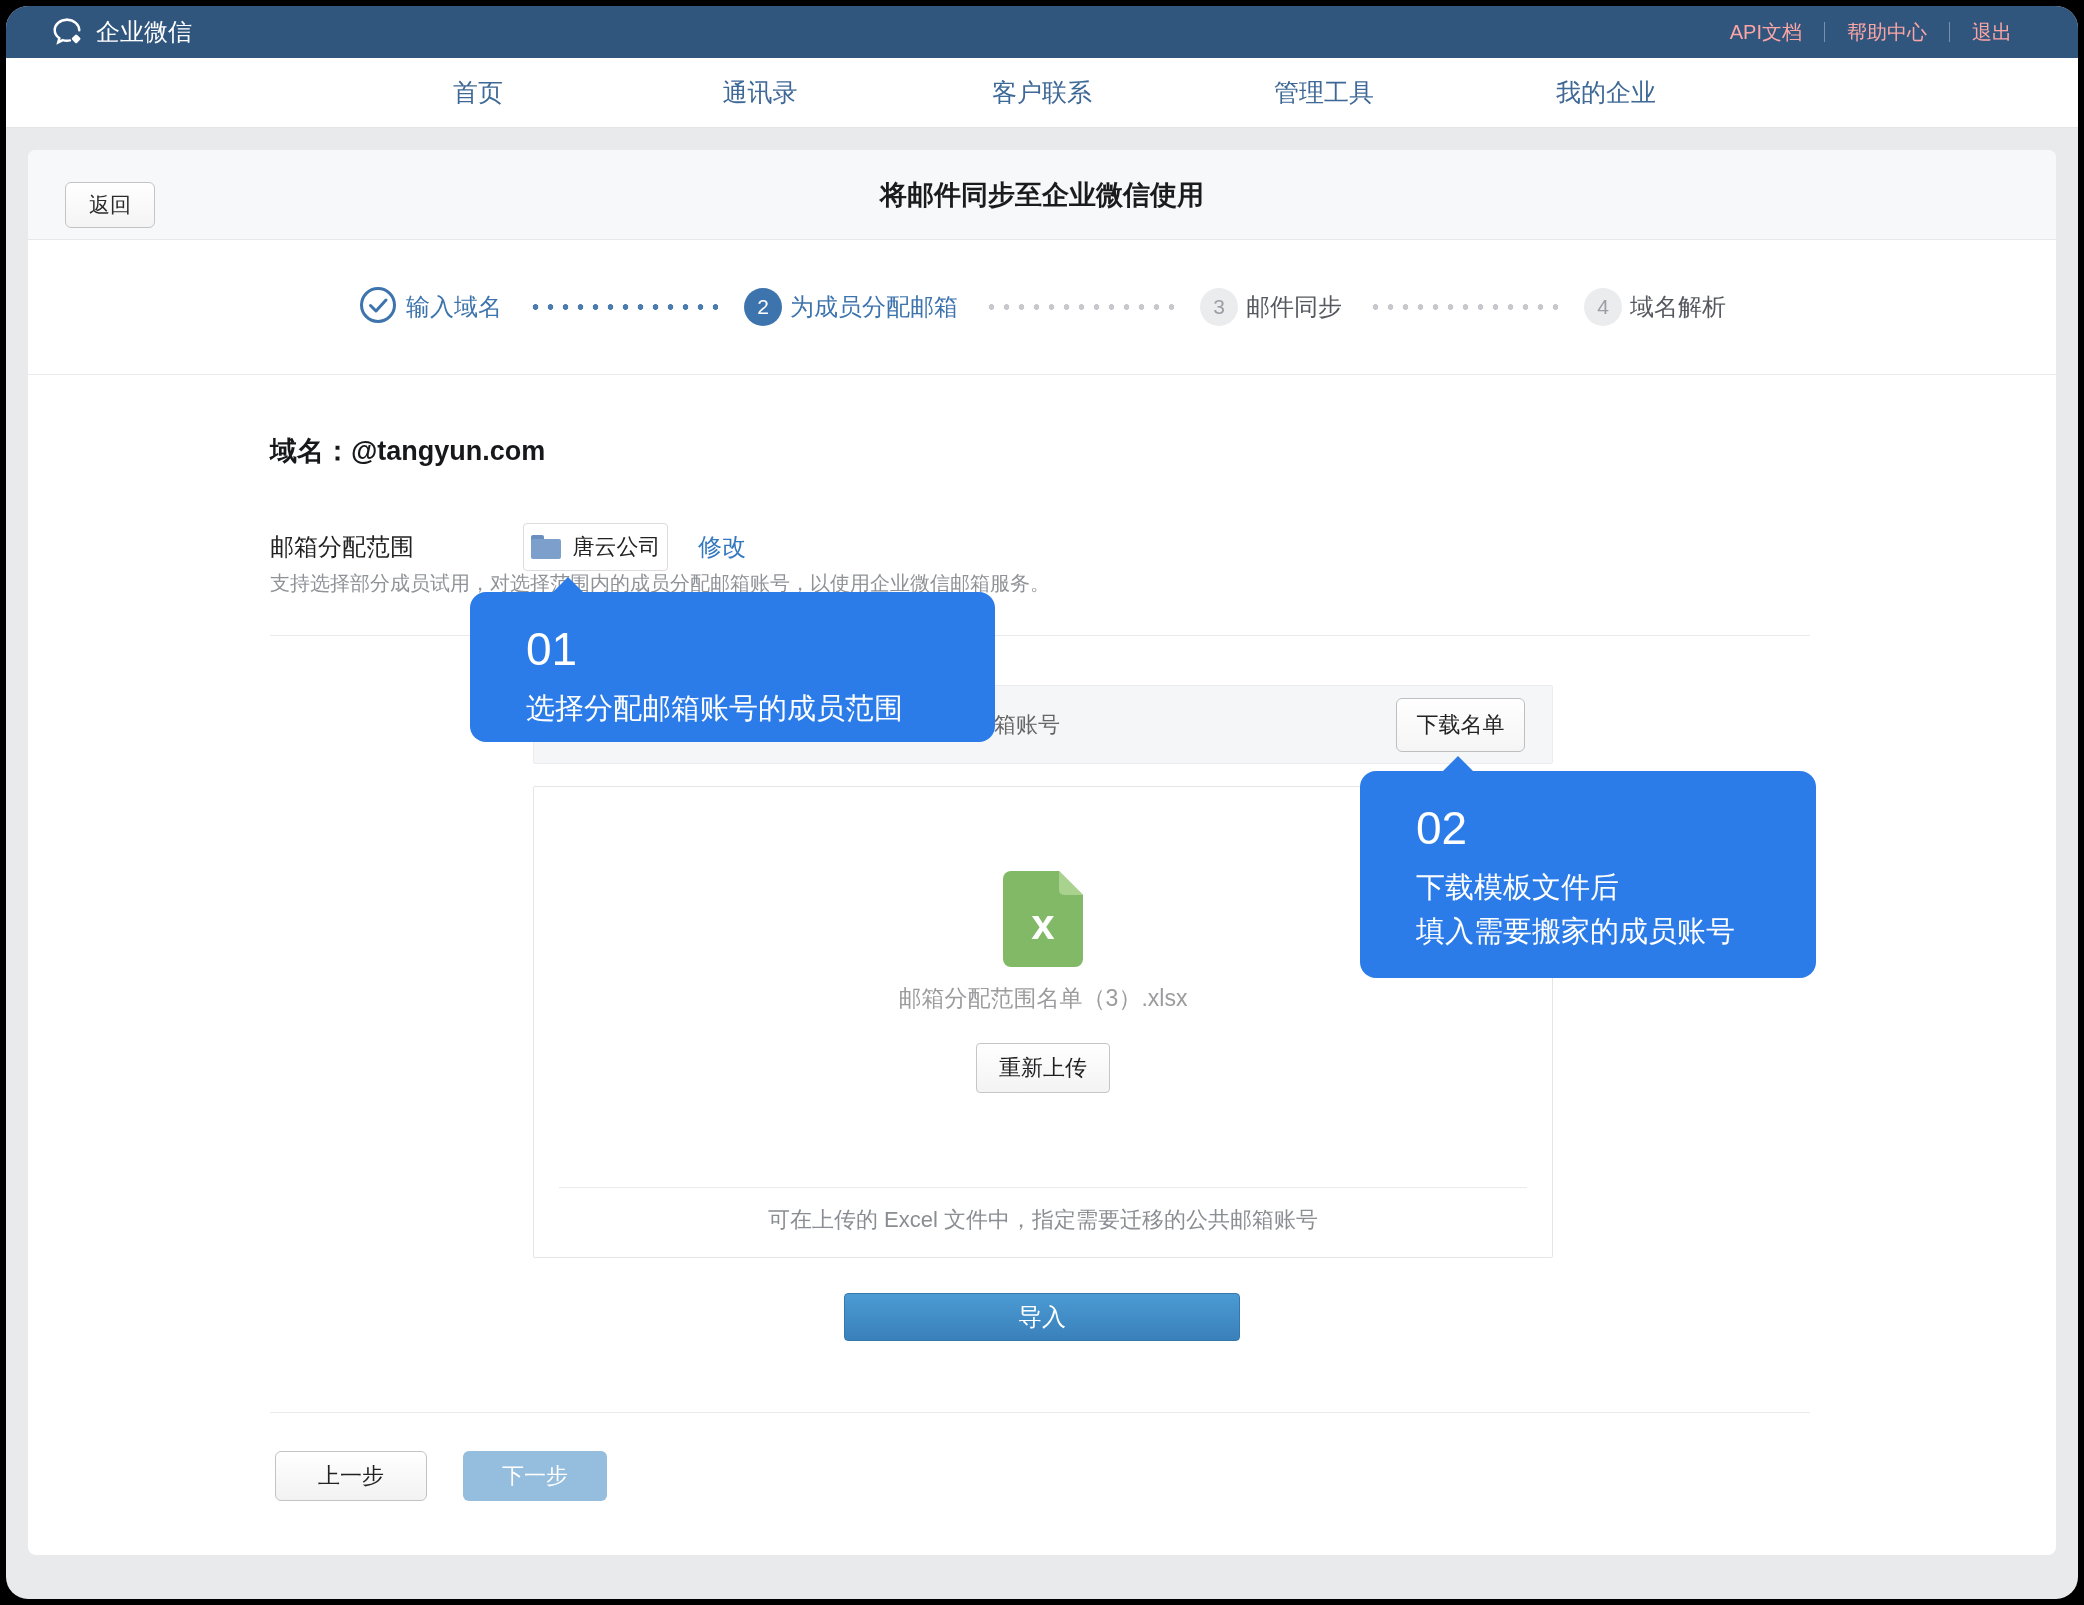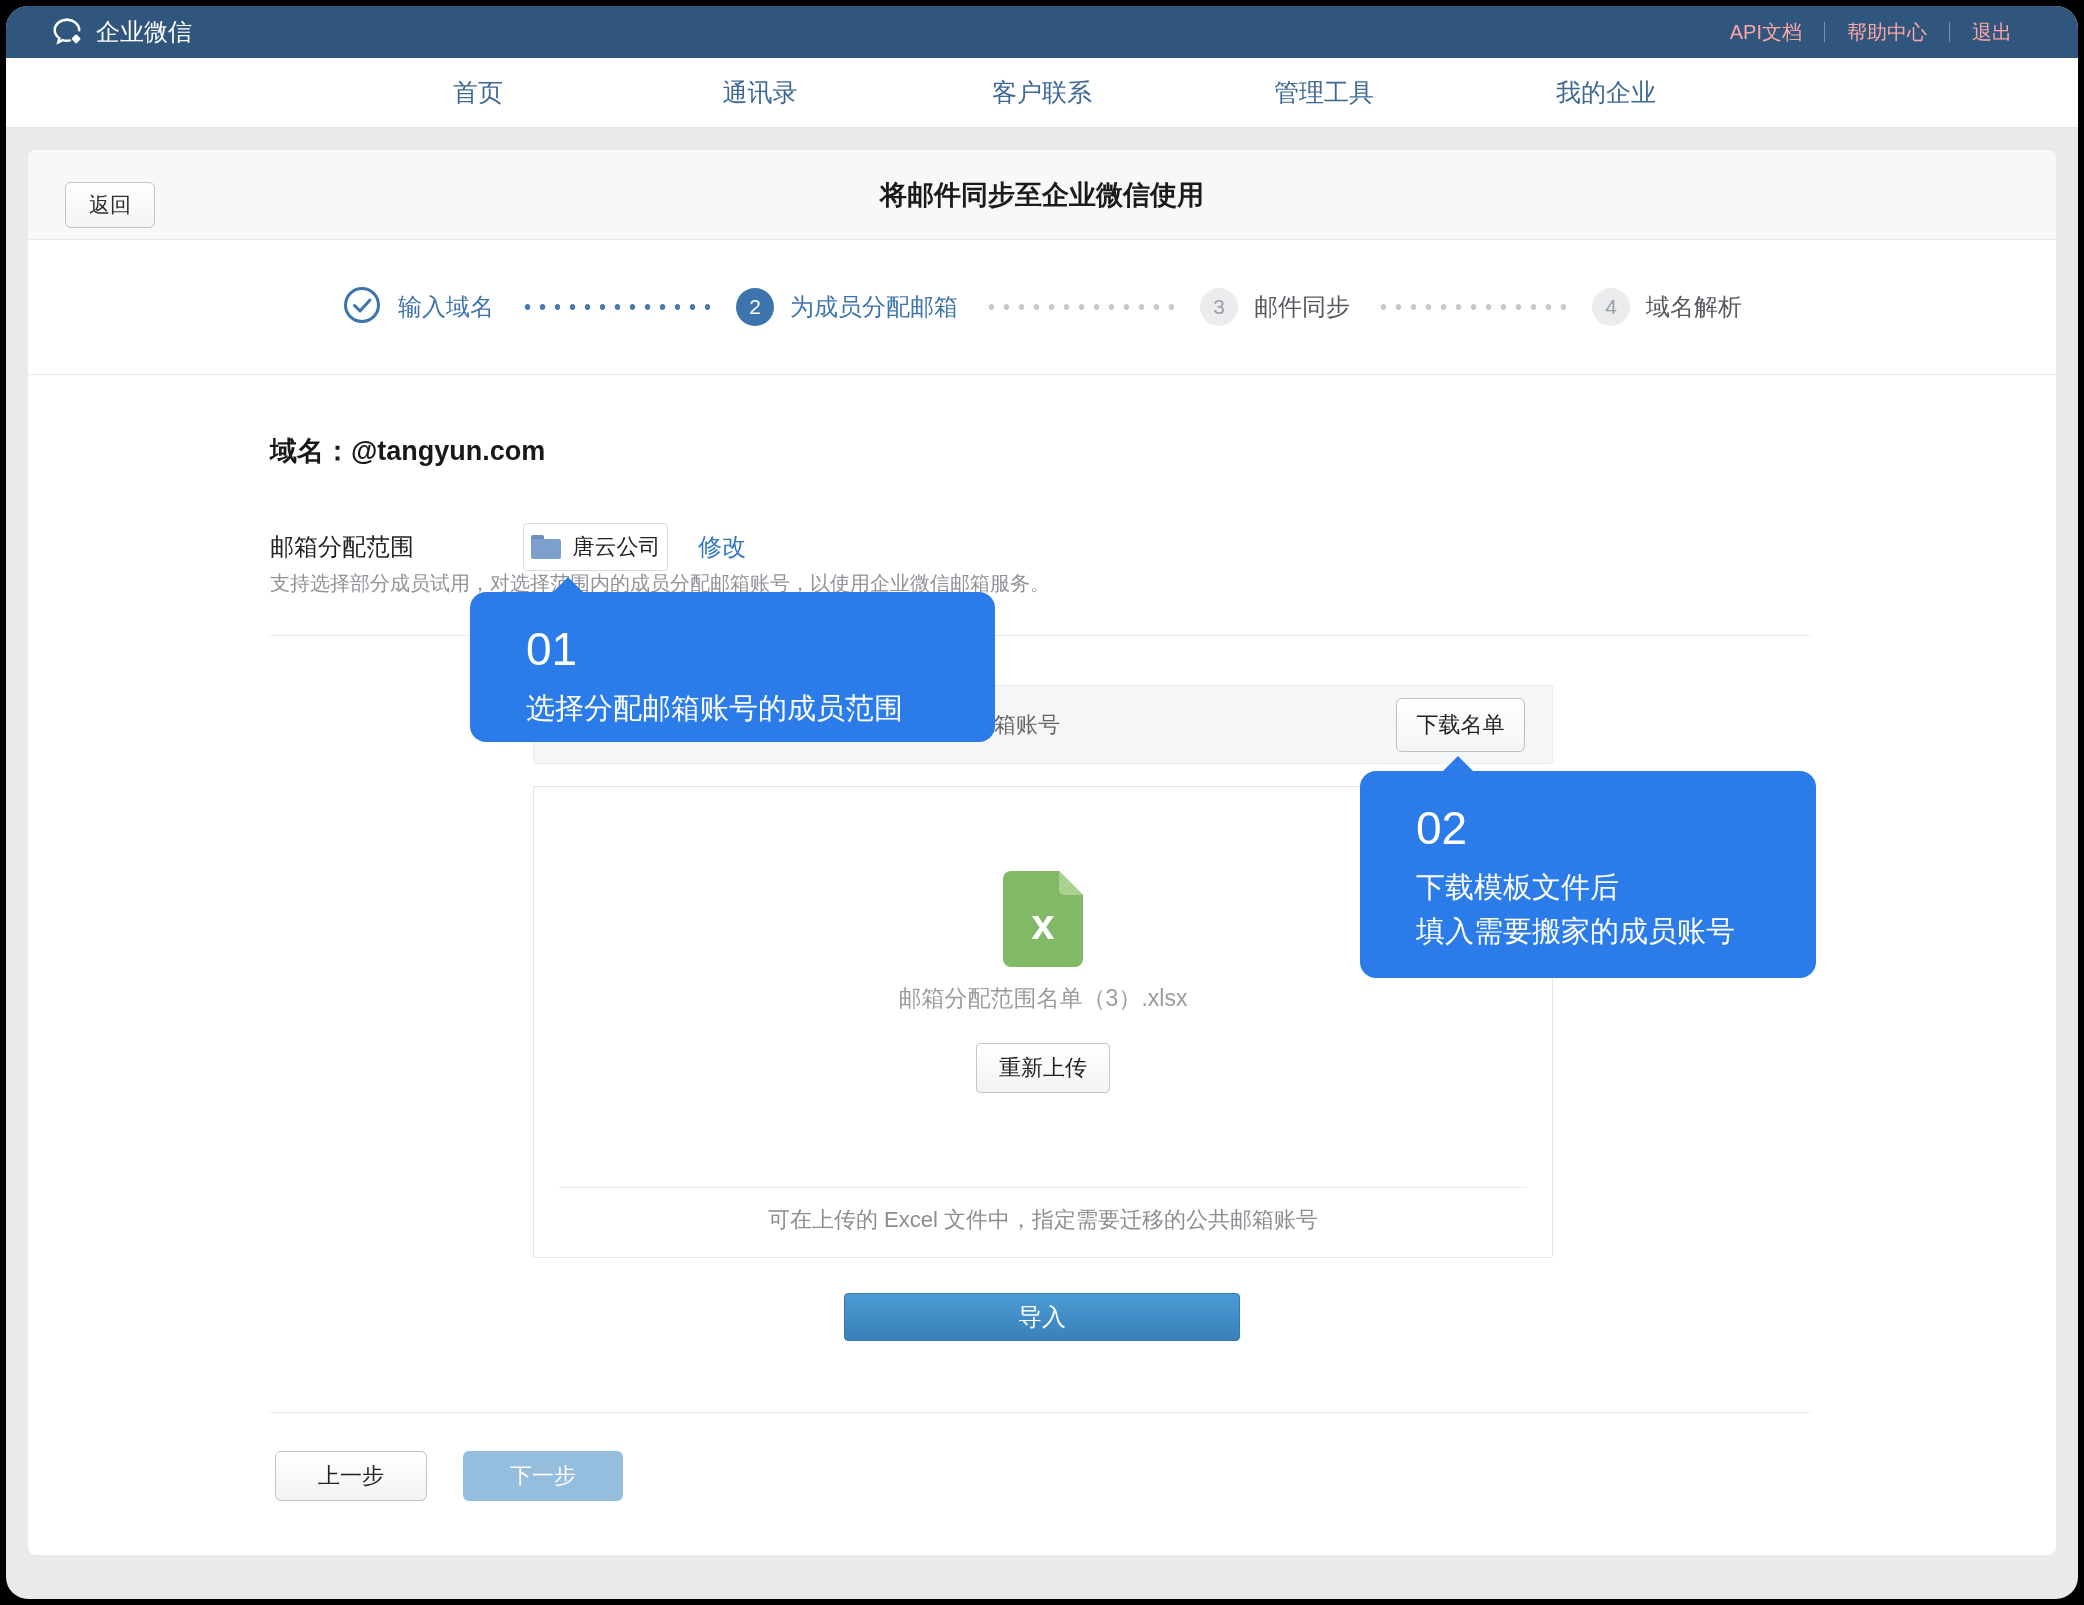--- a/index.html
+++ b/index.html
@@ -32,21 +32,21 @@
     border-bottom:1px solid #e7e8ea; border-radius:8px 8px 0 0; }
   .back-btn { position:absolute; left:37px; top:32px; width:90px; height:46px;
     background:linear-gradient(#fff,#f4f4f4); border:1px solid #c4c4c6; border-radius:6px;
     font-size:21px; color:#2b2b2b; display:flex; align-items:center; justify-content:center; cursor:pointer; }
   .page-title { position:absolute; left:0; right:0; top:0; height:90px; display:flex;
     align-items:center; justify-content:center; font-size:27px; font-weight:600; color:#1b1b1d; }
 
   
   .stepper { position:absolute; left:0; right:0; top:90px; height:135px;
     border-bottom:1px solid #ececee; display:flex; align-items:center; justify-content:center; gap:26px; }
-  .step { display:flex; align-items:center; gap:16px; }
+  .step { display:flex; align-items:center; gap:8px; }
   .step-label { font-size:24px; }
   .step.done .step-label, .step.active .step-label { color:#3d74ad; }
   .step.pending .step-label { color:#56585f; }
   .step-num { width:38px; height:38px; border-radius:50%; display:flex; align-items:center;
     justify-content:center; font-size:21px; }
   .step.active .step-num { background:#3d74ad; color:#fff; }
   .step.pending .step-num { background:#ebecee; color:#9b9ea5; }
   .dots { width:190px; height:8px; background-repeat:repeat-x; background-position:left center;
     background-size:15px 8px; }
   .dots.blue { background-image:radial-gradient(circle,#4a7cb0 2.6px,transparent 3.1px); }
@@ -93,21 +93,21 @@
   .upload-note { position:absolute; left:0; right:0; top:418px; text-align:center;
     font-size:22px; color:#8a8d92; }
 
   
   .import-btn { position:absolute; left:816px; top:1143px; width:396px; height:48px;
     background:linear-gradient(#4b9bd4,#3a80ba); border:1px solid #3578ab; border-radius:4px;
     display:flex; align-items:center; justify-content:center; color:#fff; font-size:24px; cursor:pointer; }
   .prev-btn { position:absolute; left:247px; top:1301px; width:152px; height:50px;
     background:linear-gradient(#fff,#f2f2f2); border:1px solid #c3c3c5; border-radius:6px;
     display:flex; align-items:center; justify-content:center; font-size:22px; color:#222; cursor:pointer; }
-  .next-btn { position:absolute; left:435px; top:1301px; width:160px; height:50px;
+  .next-btn { position:absolute; left:435px; top:1301px; width:144px; height:50px;
     background:#95bddd; border:none; border-radius:6px; display:flex; align-items:center;
     justify-content:center; font-size:22px; color:#fff; cursor:default; }
 
   
   .tip { position:absolute; background:#2b7ce9; border-radius:16px; color:#fff; z-index:20;
     padding:30px 0 0 56px; }
   .tip .arrow { position:absolute; top:-15px; width:0; height:0;
     border-left:16px solid transparent; border-right:16px solid transparent;
     border-bottom:16px solid #2b7ce9; }
   .tip .num { font-size:46px; font-weight:400; margin-bottom:10px; }

